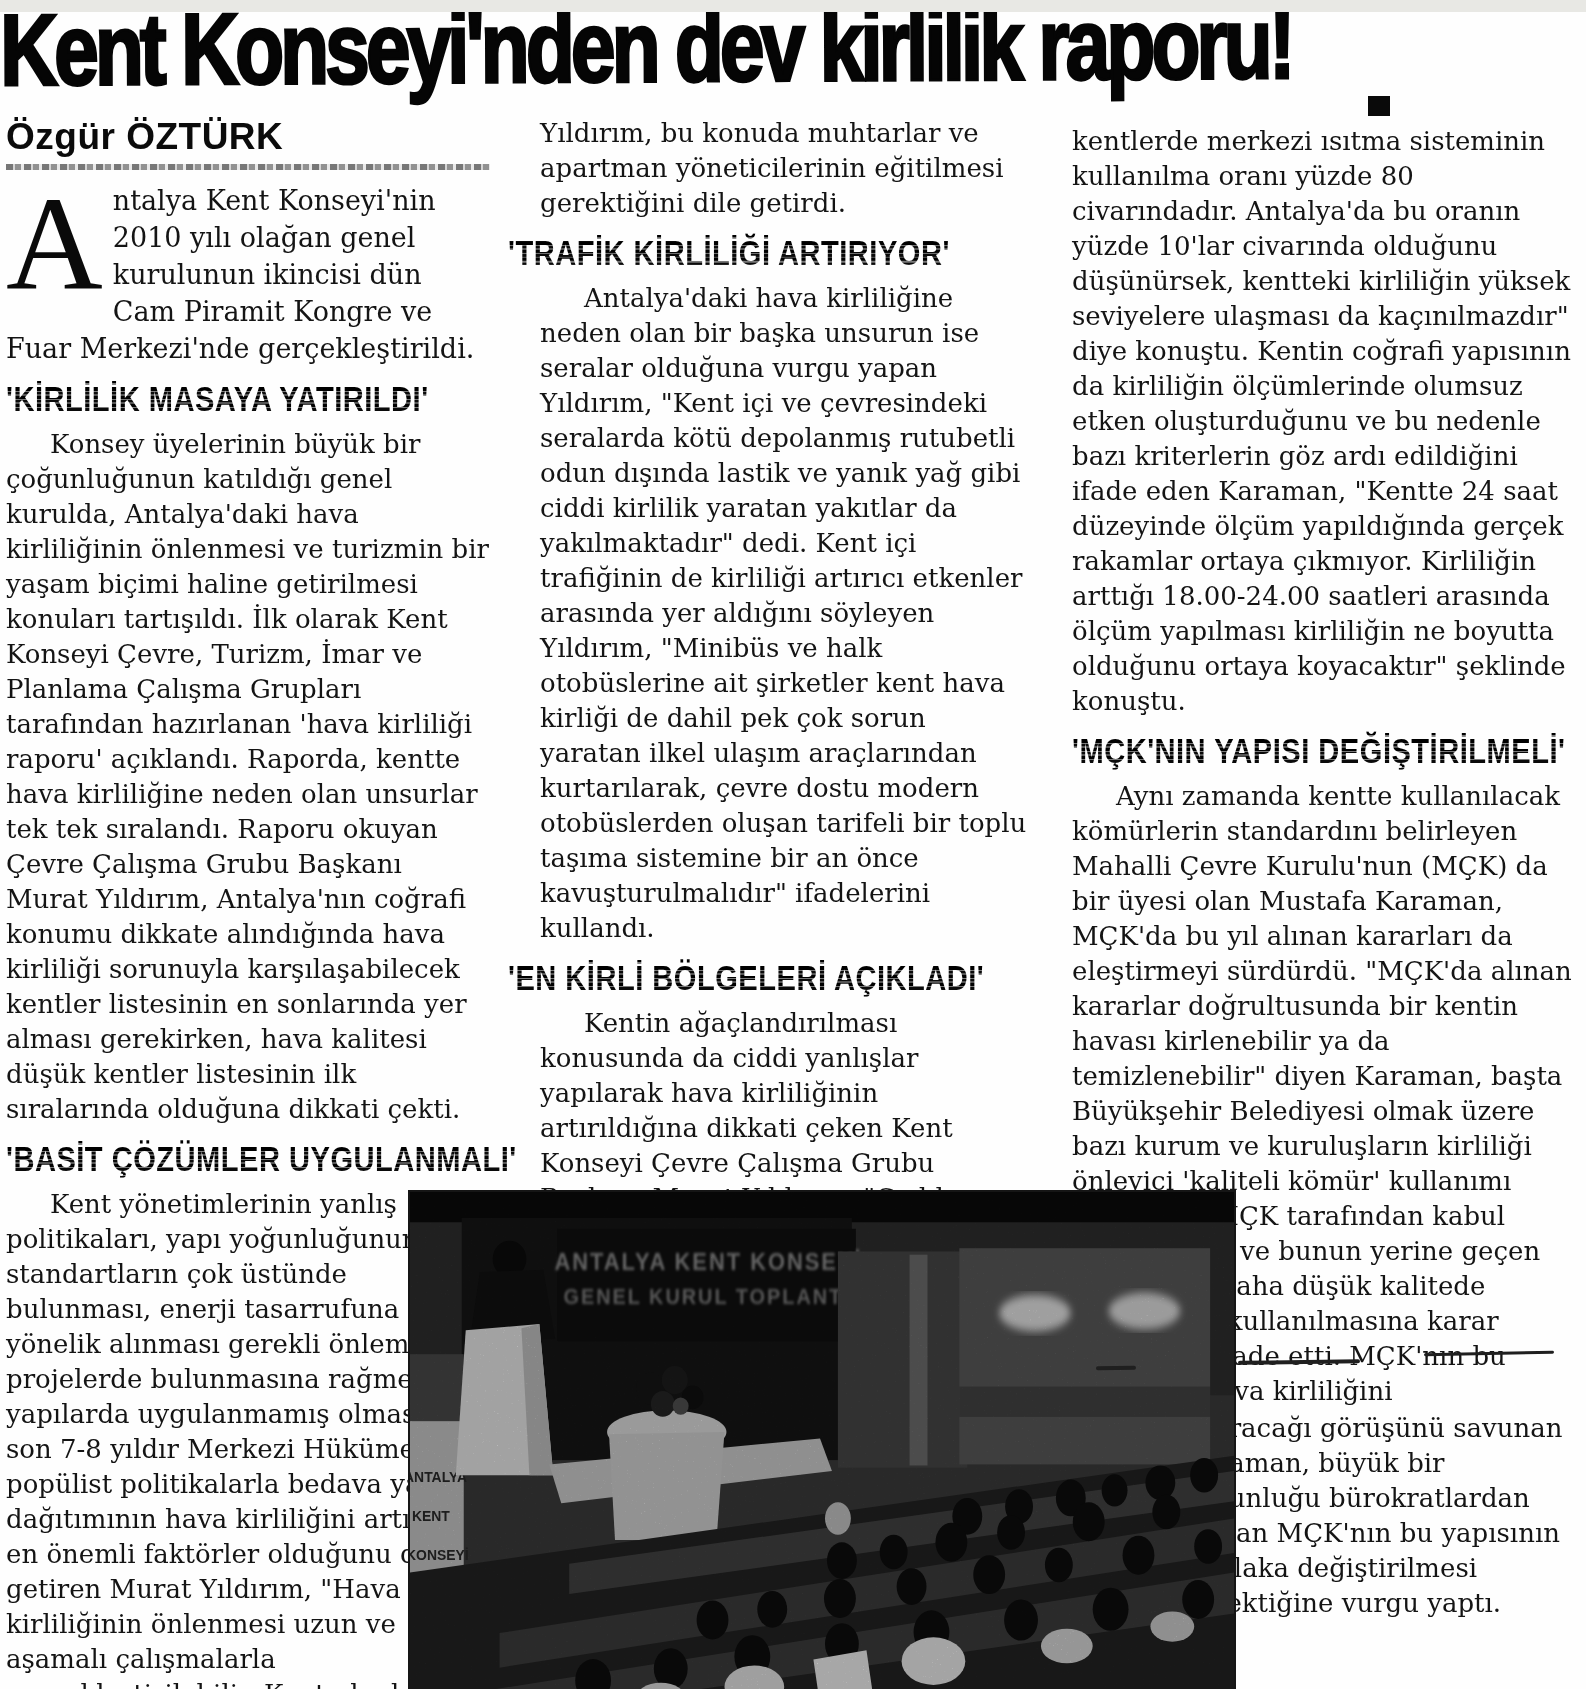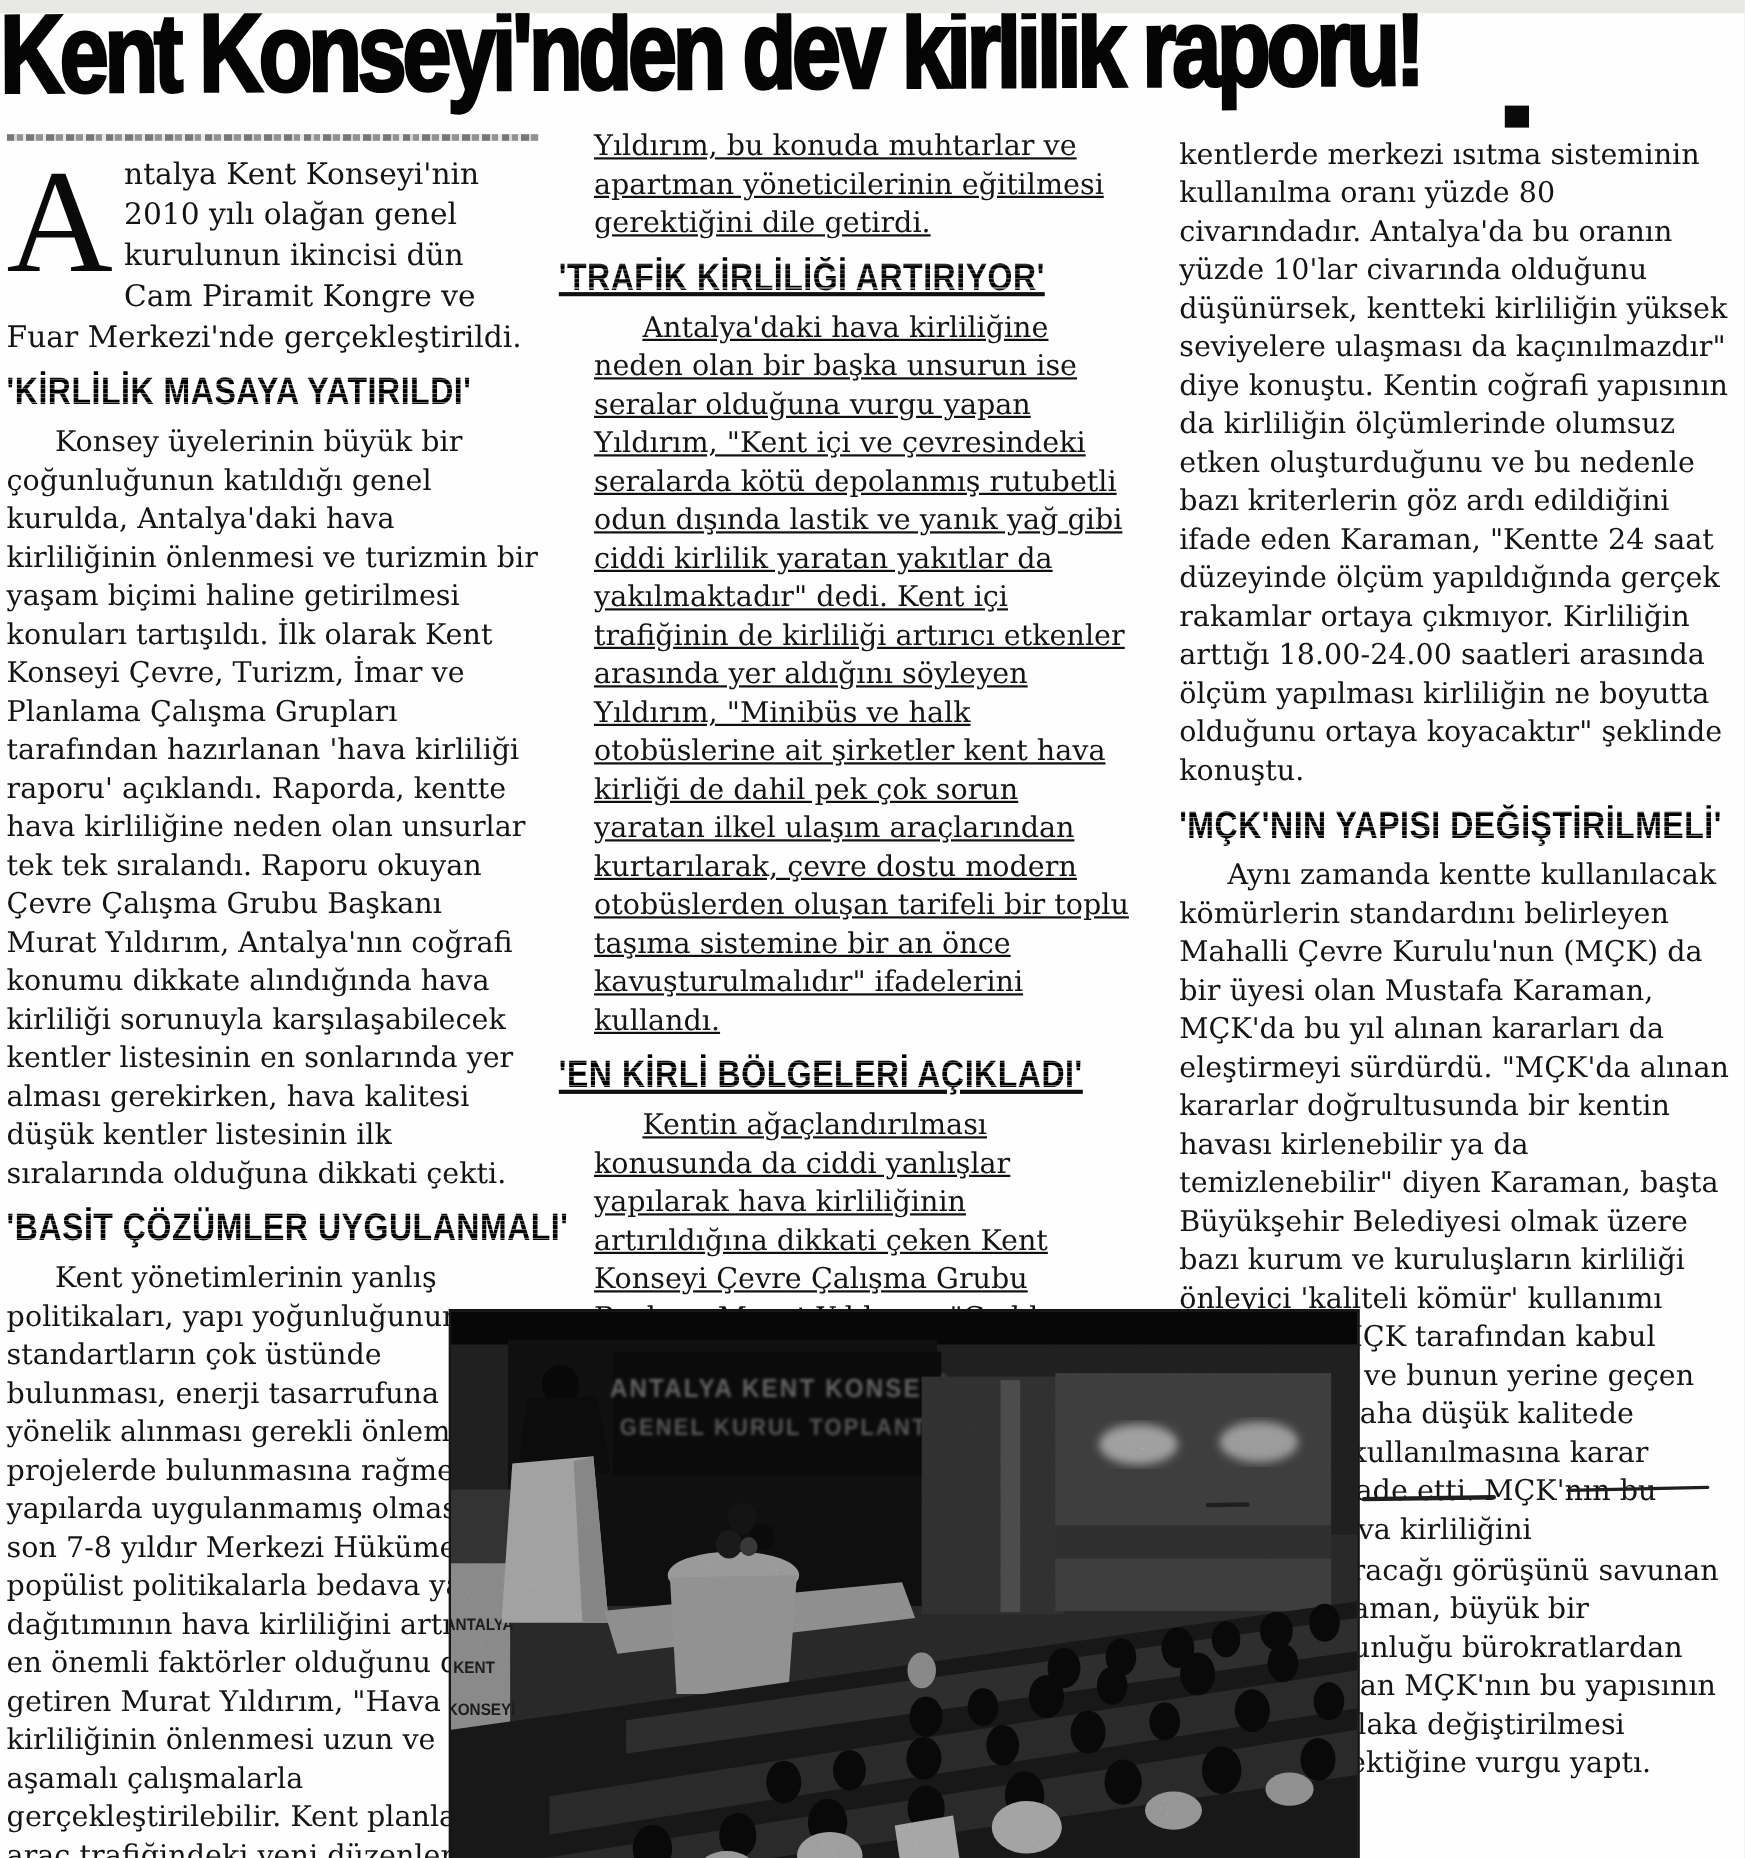--- a/index.html
+++ b/index.html
@@ -12,21 +12,21 @@
   .headline{
     position:absolute;top:-14px;left:0;width:1990px;
     font-family:"Liberation Sans",sans-serif;font-weight:700;
     font-size:101px;line-height:1.04;letter-spacing:-5px;white-space:nowrap;
     transform:scaleX(0.795) rotate(-0.25deg);transform-origin:left top;
     -webkit-text-stroke:3px #050505;color:#050505;margin:0;
   }
   
   .col{position:absolute;top:104px;}
   .col1{left:6px;width:484px;}
-  .col2{left:508px;width:522px;top:104px;text-decoration:underline;}
+  .col2{left:508px;width:522px;top:104px;}
   .col3{left:1072px;width:512px;top:112px;}
   .body{font-size:26px;line-height:35px;margin:0 0 2px 0;text-align:left;color:#141414;}
   .indent{text-indent:44px;}
   .col2 .body{margin-left:32px;}
   .col2 .subhead{margin-left:0;}
   
   .byline{
     font-family:"Liberation Sans",sans-serif;font-weight:700;
     font-size:37px;letter-spacing:0.5px;color:#0b0b0b;
   }
@@ -70,20 +70,21 @@
   .dash3{left:1424px;top:1340px;width:130px;transform:rotate(-1.2deg);height:3px;}
 </style>
 </head>
 <body>
 
 <div class="page">
 
   <h1 class="headline">Kent Konseyi'nden dev kirlilik raporu!</h1>
 
   <div class="col col1">
+    <div class="byline">Özgür ÖZTÜRK</div>
     <div class="byline-rule"></div>
     <p class="lead"><span class="dropcap">A</span><span>ntalya Kent Konseyi'nin 2010 yılı olağan genel kurulunun ikincisi dün Cam Piramit Kongre ve Fuar Merkezi'nde gerçekleştirildi.</span></p>
     <h2 class="subhead"><span>'KİRLİLİK MASAYA YATIRILDI'</span></h2>
     <p class="body indent">Konsey üyelerinin büyük bir çoğunluğunun katıldığı genel kurulda, Antalya'daki hava kirliliğinin önlenmesi ve turizmin bir yaşam biçimi haline getirilmesi konuları tartışıldı. İlk olarak Kent Konseyi Çevre, Turizm, İmar ve Planlama Çalışma Grupları tarafından hazırlanan 'hava kirliliği raporu' açıklandı. Raporda, kentte hava kirliliğine neden olan unsurlar tek tek sıralandı. Raporu okuyan Çevre Çalışma Grubu Başkanı Murat Yıldırım, Antalya'nın coğrafi konumu dikkate alındığında hava kirliliği sorunuyla karşılaşabilecek kentler listesinin en sonlarında yer alması gerekirken, hava kalitesi düşük kentler listesinin ilk sıralarında olduğuna dikkati çekti.</p>
     <h2 class="subhead"><span>'BASİT ÇÖZÜMLER UYGULANMALI'</span></h2>
     <p class="body indent">Kent yönetimlerinin yanlış politikaları, yapı yoğunluğunun standartların çok üstünde bulunması, enerji tasarrufuna yönelik alınması gerekli önlemlerin projelerde bulunmasına rağmen yapılarda uygulanmamış olması ve son 7-8 yıldır Merkezi Hükümetin popülist politikalarla bedava yakıt dağıtımının hava kirliliğini artıran en önemli faktörler olduğunu dile getiren Murat Yıldırım, "Hava kirliliğinin önlenmesi uzun ve aşamalı çalışmalarla gerçekleştirilebilir. Kent planlaması, araç trafiğindeki yeni düzenlemeler gibi çözümü zaman alıcı ve pahalı çözümlerle birlikte, kısa sürede çözüme kavuşturulabilecek basit ve düşük maliyetli çözüm önerilerinin de tartışmaya açılması gereklidir" dedi.</p>
   </div>
 
   <div class="col col2">
     <p class="body">Yıldırım, bu konuda muhtarlar ve apartman yöneticilerinin eğitilmesi gerektiğini dile getirdi.</p>

